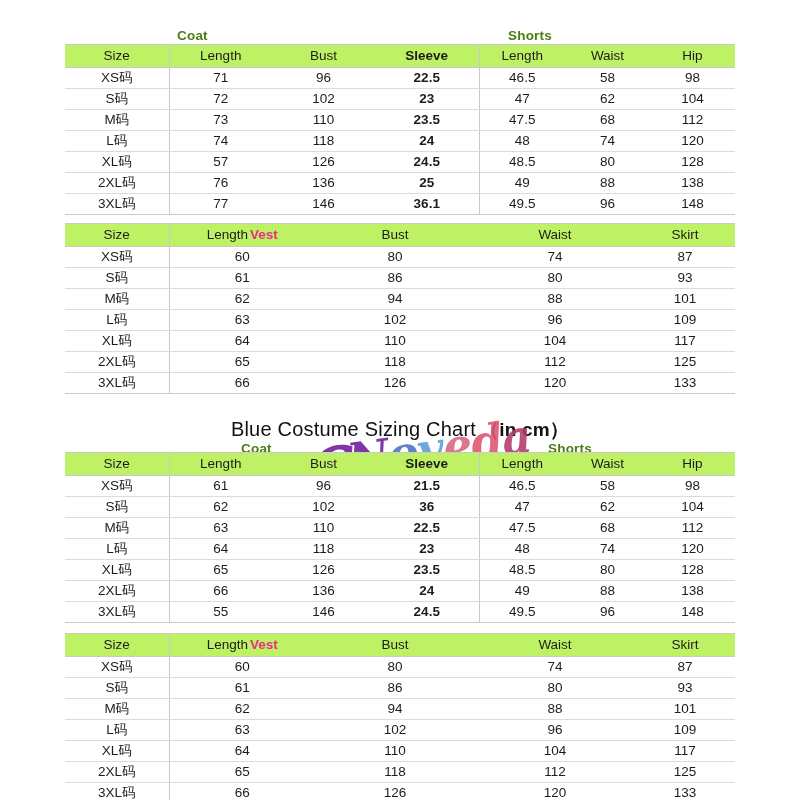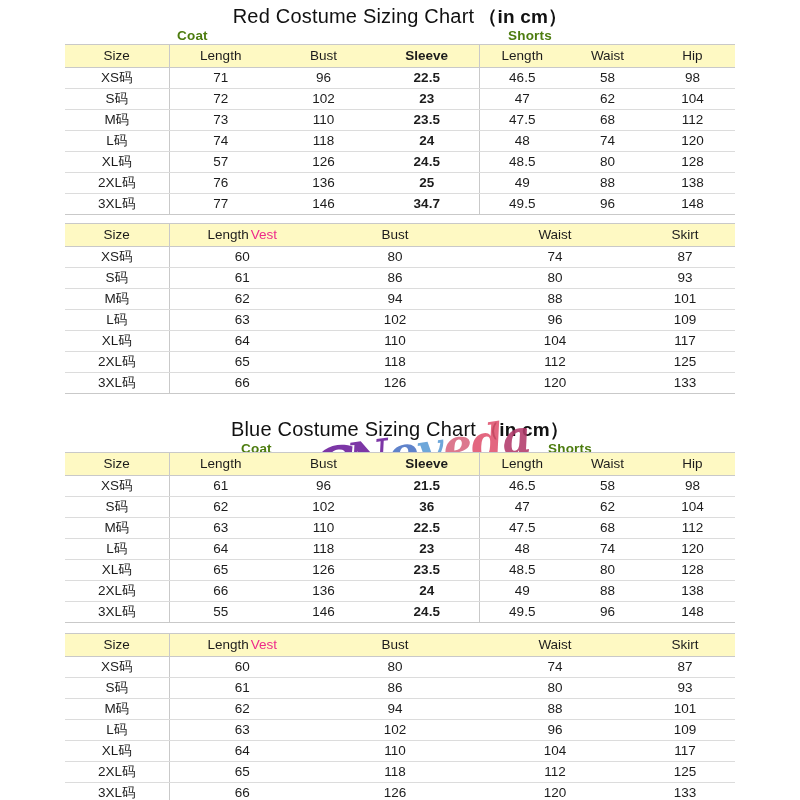--- a/index.html
+++ b/index.html
@@ -61,40 +61,40 @@
     font-size: 13.5px;
     text-align: center;
     color: #1c1c1c;
     padding: 0;
     height: 20px;
     line-height: 20px;
     border-bottom: 1px solid #dcdcdc;
     background: #ffffff;
   }
   .sizing-table thead th {
-    background: #fef9c3;
+    background: #bef264;
     height: 22px;
     line-height: 22px;
     border-bottom: 1px solid #c9c9c9;
     border-top: 1px solid #c9c9c9;
   }
   .sizing-table tbody tr:last-child td {
     border-bottom: 1px solid #c9c9c9;
   }
   
   .sizing-table .vline-left {
     border-right: 1px solid #c9c9c9;
   }
   .sizing-table .vline-mid {
     border-right: 1px solid #c9c9c9;
     font-weight: bold;
   }
   .hdr-inline-label {
     color: #ee2a8b;
-    font-weight: 400;
+    font-weight: 700;
     margin-left: 2px;
   }
 
   
   .watermark {
     position: absolute;
     pointer-events: none;
     font-family: "DejaVu Serif", serif;
     font-style: italic;
     font-size: 46px;
@@ -115,23 +115,20 @@
     color: #6a1b9a;
     font-size: 52px;
     transform: translateY(6px);
   }
 </style>
 </head>
 <body>
 
 <div class="page">
 
-  <div class="chart-title" style="top:4px;">
-    <span>Red Costume Sizing Chart</span><span class="units">（in cm）</span>
-  </div>
 
   <div class="pink-label" style="left:177px; top:28px;">Coat</div>
   <div class="pink-label" style="left:508px; top:28px;">Shorts</div>
 
   <table class="sizing-table" id="tbl-red-coat" style="left:65px; top:44px; width:670px;">
     <colgroup>
       <col style="width:104px">
         <col style="width:103px">
         <col style="width:103px">
         <col style="width:104px">
@@ -202,21 +199,21 @@
           <td>136</td>
           <td class="vline-mid">25</td>
           <td>49</td>
           <td>88</td>
           <td>138</td>
         </tr>
         <tr>
           <td class="vline-left">3XL码</td>
           <td>77</td>
           <td>146</td>
-          <td class="vline-mid">34.7</td>
+          <td class="vline-mid">36.1</td>
           <td>49.5</td>
           <td>96</td>
           <td>148</td>
         </tr>
       </tbody>
   </table>
 
   <table class="sizing-table" id="tbl-red-vest" style="left:65px; top:223px; width:670px;">
     <colgroup>
       <col style="width:104px">

